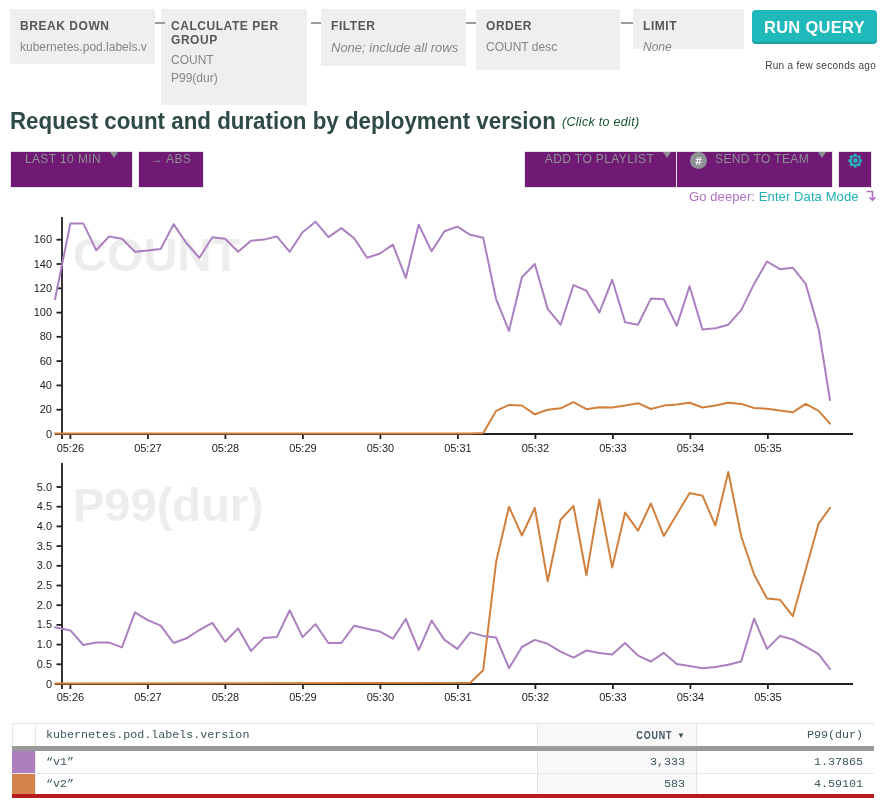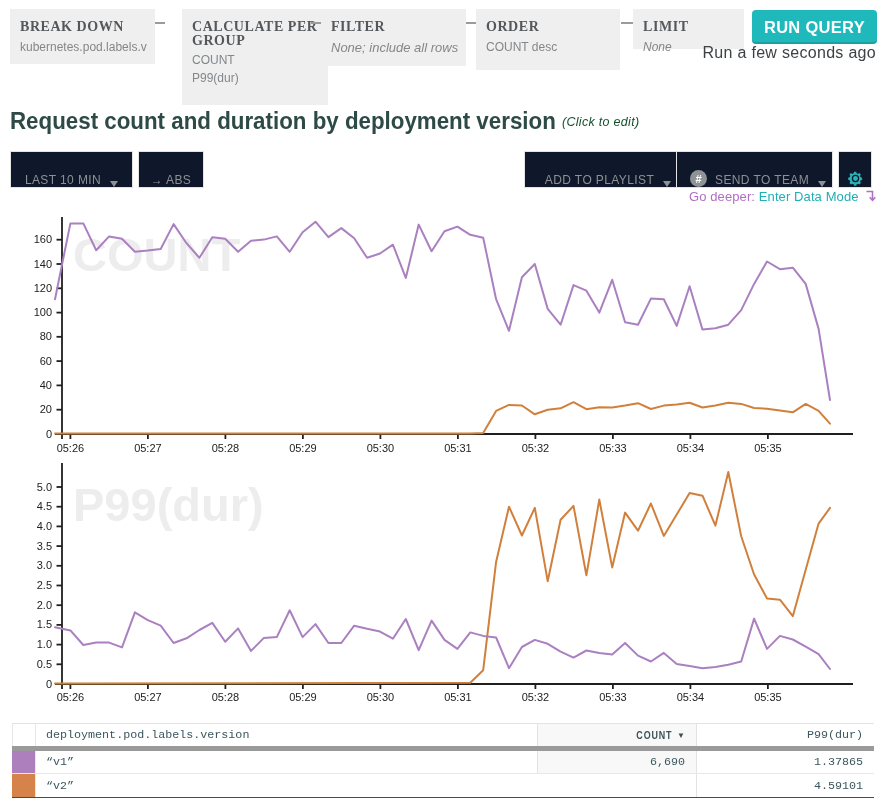--- a/index.html
+++ b/index.html
@@ -1,27 +1,27 @@
 <!DOCTYPE html>
 <html><head>
 <meta charset="utf-8">
 <style>
 * { margin:0; padding:0; box-sizing:border-box; }
 html,body { width:885px; height:809px; background:#fff; font-family:"Liberation Sans", sans-serif; }
 #page { position:relative; width:885px; height:809px; overflow:hidden; background:#fff; }
 .qbox { position:absolute; top:9px; background:#efefef; padding:9px 10px; }
-.qbox h4 { font-size:14px; font-weight:bold; letter-spacing:.55px; color:#54585b; line-height:13.5px; padding-top:2px; margin-bottom:5px;font-family:Liberation Serif, serif; }
+.qbox h4 { font-size:12px; font-weight:bold; letter-spacing:.55px; color:#54585b; line-height:13.5px; padding-top:2px; margin-bottom:5px; }
 .qbox .val { font-size:12px; color:#83878a; line-height:17.5px; }
 .qbox .val.it { font-style:italic; }
 .dash { position:absolute; top:22px; height:0; border-top:2px solid #9b9b9b; }
 #runq { position:absolute; left:752px; top:10px; width:125px; height:34px; background:#1fb8bb; border-radius:4px; box-shadow:inset 0 -2px rgba(0,0,0,.13); color:#fff; font-size:16.5px; font-weight:bold; letter-spacing:.3px; text-align:center; line-height:34px; }
-#ranago { position:absolute; top:44px; right:9px; font-size:16px; color:#3e4245; letter-spacing:.3px; }
+#ranago { position:absolute; top:60px; right:9px; font-size:10px; color:#3e4245; letter-spacing:.3px; }
 #title { position:absolute; left:10px; top:108px; font-size:23.5px; line-height:26px; font-weight:bold; color:#2e4a47; transform:scaleX(.95); transform-origin:left; white-space:nowrap; }
 #titleedit { position:absolute; left:562px; top:115px; font-size:12.5px; font-style:italic; color:#14532d; letter-spacing:.3px; }
-.tbtn { position:absolute; top:151px; height:37px; border:1px solid #e4e4e4; background:#0f172a; color:#8d9194; font-size:12px; letter-spacing:.4px; display:flex; align-items:flex-end; justify-content:center; }
+.tbtn { position:absolute; top:151px; height:37px; border:1px solid #e4e4e4; background:#701a75; color:#8d9194; font-size:12px; letter-spacing:.4px; display:flex; align-items:flex-start; justify-content:center; }
 .tri { display:inline-block; width:0; height:0; border-left:4.5px solid transparent; border-right:4.5px solid transparent; border-top:6px solid #8d9194; margin-left:9px; }
 #godeeper { position:absolute; top:189px; right:9px; font-size:13px; font-weight:normal; letter-spacing:.1px; }
 #godeeper .gd { color:#b16fc4; }
 #godeeper .dm { color:#1eb0b5; }
 svg text { font-family:"Liberation Sans", sans-serif; }
 #tblwrap { position:absolute; left:12px; top:723px; width:862px; }
 .trow { position:relative; width:862px; }
 .cell { position:absolute; top:0; height:100%; font-family:"Liberation Mono", monospace; font-size:11.7px; color:#3b565e; display:flex; align-items:center; }
 .cname { left:23px; width:502px; padding-left:10px; border-left:1px solid #e8e8e8; }
 .ccount { left:525px; width:159px; background:#f8f8f8; border-left:1px solid #e3e3e3; justify-content:flex-end; padding-right:11px; }
@@ -29,21 +29,21 @@
 .sw { position:absolute; left:0; top:0; width:23px; height:100%; }
 </style>
 </head>
 <body>
 <div id="page">
 
 <div class="qbox" style="left:10px; width:145px; height:55px;">
   <h4>BREAK DOWN</h4>
   <div class="val" style="white-space:nowrap; overflow:hidden; width:135px; margin-right:-10px;">kubernetes.pod.labels.v</div>
 </div>
-<div class="qbox" style="left:182px; width:146px; height:96px;">
+<div class="qbox" style="left:161px; width:146px; height:96px;">
   <h4>CALCULATE PER<br>GROUP</h4>
   <div class="val">COUNT<br>P99(dur)</div>
 </div>
 <div class="qbox" style="left:321px; width:145px; height:57px;">
   <h4>FILTER</h4>
   <div class="val it" style="font-size:13px; white-space:nowrap;">None; include all rows</div>
 </div>
 <div class="qbox" style="left:476px; width:144px; height:61px;">
   <h4>ORDER</h4>
   <div class="val">COUNT desc</div>
@@ -169,34 +169,35 @@
 <text x="690.4" y="243" font-size="11" fill="#222" text-anchor="middle">05:34</text>
 <line x1="767.9" y1="226" x2="767.9" y2="231" stroke="#1f1f1f" stroke-width="1.8"></line>
 <text x="767.9" y="243" font-size="11" fill="#222" text-anchor="middle">05:35</text>
 <polyline points="55,225.6 470.3,224.8 483.2,212.2 496.1,103.9 509.0,48.7 521.9,77.5 534.8,49.9 547.7,123.2 560.6,61.7 573.5,47.9 586.4,117.3 599.3,41.6 612.2,109.4 625.1,54.6 638.0,72.7 650.9,45.5 663.8,77.9 676.7,56.6 689.6,34.9 702.5,37.7 715.4,67.6 728.3,14.0 741.2,78.2 754.1,116.5 767.0,140.5 779.9,141.7 792.8,158.2 805.7,111.7 818.6,65.6 830,49.9" fill="none" stroke="#d0803c" stroke-width="2" stroke-linejoin="round" stroke-linecap="round"></polyline>
 <polyline points="55,169.3 70.4,172.4 83.3,187.0 96.2,184.6 109.1,184.6 122.0,189.4 134.9,154.3 147.8,162.2 160.7,167.7 173.6,185.0 186.5,180.3 199.4,172.0 212.3,164.9 225.2,183.8 238.1,170.4 251.0,192.9 263.9,179.9 276.8,179.1 289.7,152.3 302.6,179.1 315.5,166.1 328.4,185.0 341.3,185.0 354.2,167.7 367.1,170.8 380.0,173.6 392.9,180.7 405.8,161.0 418.7,192.1 431.6,162.6 444.5,181.9 457.4,190.9 470.3,174.4 483.2,177.9 496.1,179.5 509.0,210.2 521.9,189.0 534.8,181.9 547.7,185.8 560.6,193.7 573.5,199.6 586.4,192.5 599.3,194.9 612.2,196.5 625.1,185.0 638.0,197.6 650.9,203.5 663.8,194.9 676.7,205.9 689.6,207.9 702.5,210.2 715.4,209.1 728.3,206.7 741.2,203.5 754.1,160.6 767.0,190.9 779.9,177.9 792.8,181.5 805.7,188.6 818.6,196.1 830,211.0" fill="none" stroke="#aa80c0" stroke-width="2" stroke-linejoin="round" stroke-linecap="round"></polyline>
 </svg>
 
 <div id="tblwrap">
   <div class="trow" style="height:23px; border-top:1px solid #e3e3e3;">
     <div class="sw" style="border-left:1px solid #e8e8e8;"></div>
-    <div class="cell cname">deployment.pod.labels.version</div>
+    <div class="cell cname">kubernetes.pod.labels.version</div>
     <div class="cell ccount" style="font-family:'Liberation Sans',sans-serif; font-size:10.5px; font-weight:bold; letter-spacing:1px; color:#3c5059;">
           <span style="display:inline-block; transform:scaleX(.85); transform-origin:right center;">COUNT</span>
           <span style="font-size:8px; margin-left:5px; letter-spacing:0;">▼</span>
         </div>
     <div class="cell cp99">P99(dur)</div>
   </div>
   <div style="height:5px; background:#9a9a9a;"></div>
   <div class="trow" style="height:23px; border-bottom:1px solid #e8e8e8;">
     <div class="sw" style="background:#ad80bd;"></div>
     <div class="cell cname">“v1”</div>
-    <div class="cell ccount">6,690</div>
+    <div class="cell ccount">3,333</div>
     <div class="cell cp99">1.37865</div>
   </div>
-  <div class="trow" style="height:24px; border-bottom:1px solid #b91c1c;">
+  <div class="trow" style="height:24px; border-bottom:4px solid #b91c1c;">
     <div class="sw" style="background:#d5834a;"></div>
     <div class="cell cname">“v2”</div>
+    <div class="cell ccount">583</div>
     <div class="cell cp99">4.59101</div>
   </div>
 </div>
 
 </div>
 
 </body></html>

